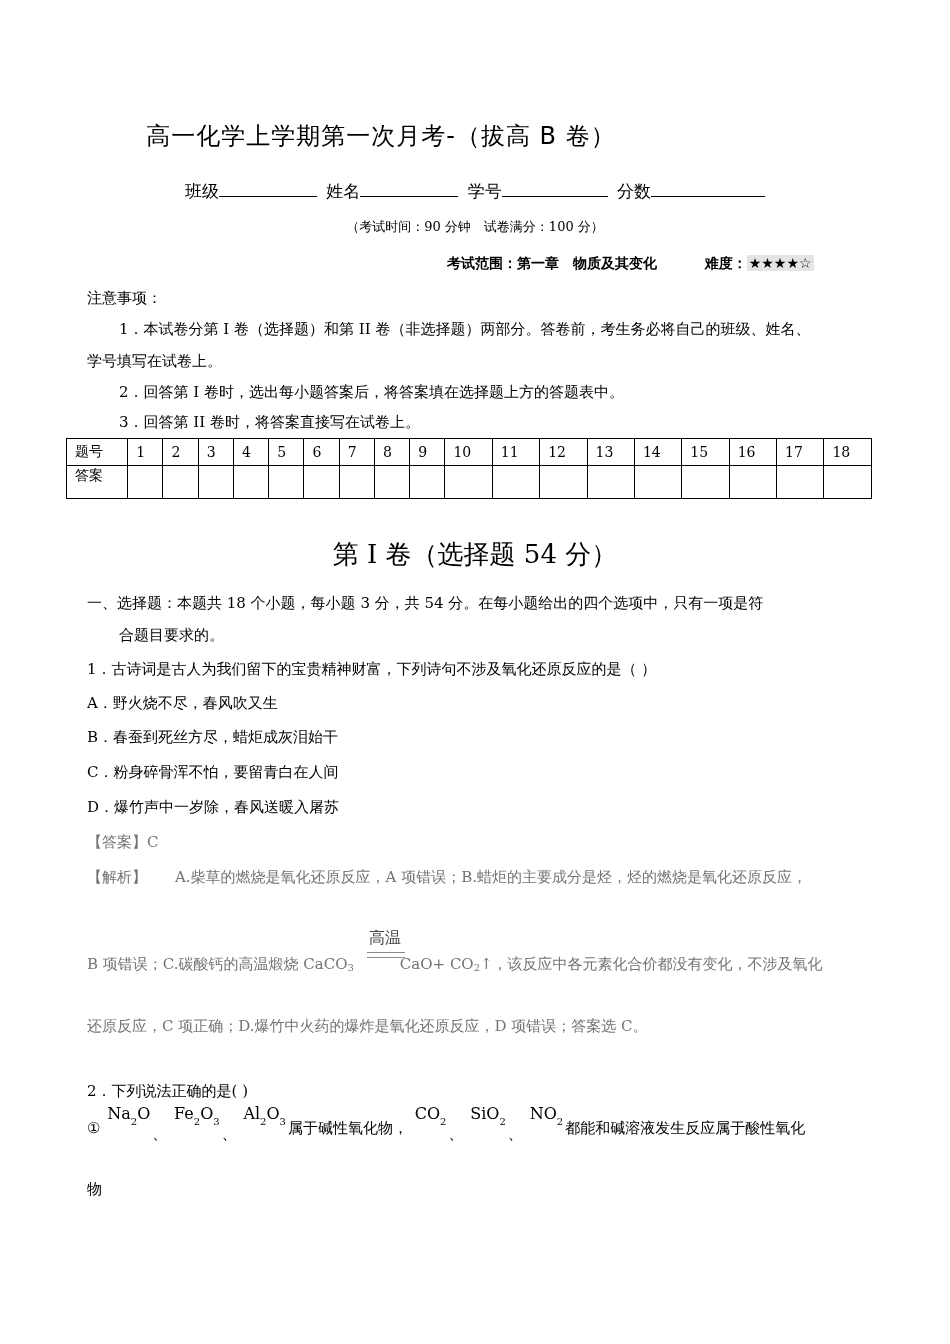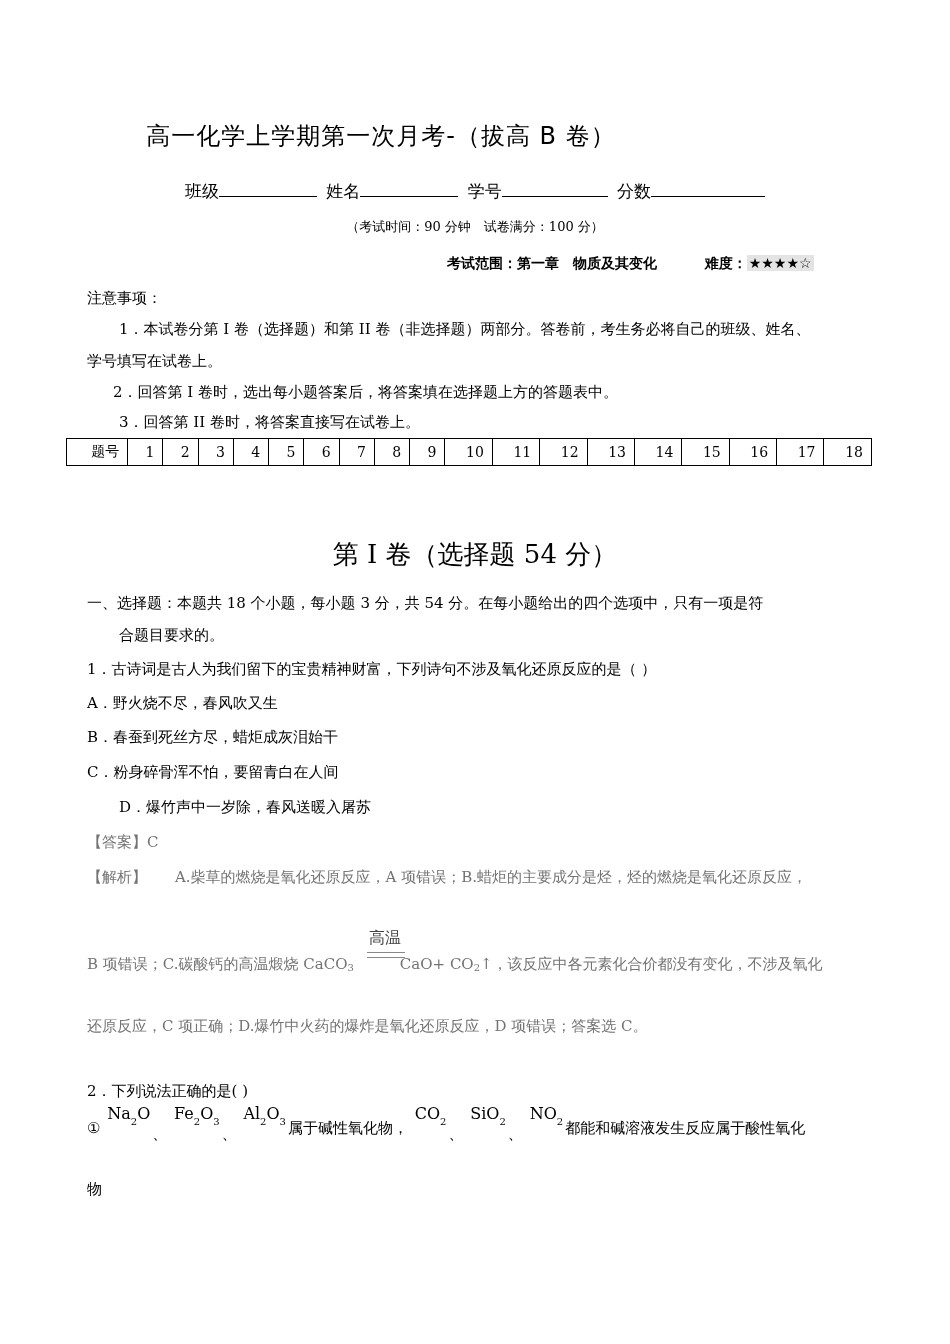--- a/index.html
+++ b/index.html
@@ -12,32 +12,32 @@
   .fields .lbl { margin-left: 4px; }
   .blank { display: inline-block; border-bottom: 1px solid #000; height: 14px; vertical-align: baseline; }
   .time { top: 218px; left: 0; width: 950px; text-align: center; font-size: 13px; }
   .scope { top: 255px; left: 447px; font-size: 14px; font-weight: bold;
            font-family: "DejaVu Sans", "Liberation Sans", sans-serif; }
   .stars { background: #e4e4e4; padding: 0 2px; font-weight: normal; }
   .body-text { font-size: 15px; }
   .notes-head { top: 289px; left: 87px; }
   .note1 { top: 320px; left: 119px; }
   .note1b { top: 352px; left: 87px; }
-  .note2 { top: 383px; left: 113px; }
+  .note2 { top: 383px; left: 119px; }
   .note3 { top: 413px; left: 119px; }
   table.answers { position: absolute; top: 438px; left: 66px; width: 806px; border-collapse: collapse;
                   font-size: 14px; }
-  table.answers td { border: 1px solid #000; padding: 1px 8px; text-align: right; height: 24px; }
+  table.answers td { border: 1px solid #000; padding: 1px 8px; text-align: left; height: 24px; }
   table.answers tr.ans td { height: 30px; vertical-align: top; }
   .section-title { top: 537px; left: 0; width: 950px; text-align: center; font-size: 26px; }
   .intro1 { top: 594px; left: 87px; }
   .intro2 { top: 626px; left: 119px; }
   .q1 { top: 660px; left: 87px; }
   .opt { left: 87px; }
-  .optA { top: 694px; } .optB { top: 728px; } .optC { top: 763px; } .optD { top: 798px; margin-left: 32px; }
+  .optA { top: 694px; } .optB { top: 728px; } .optC { top: 763px; } .optD { top: 798px; }
   .red { color: #737373; }
   .ans-line { top: 833px; left: 87px; }
   .exp1 { top: 868px; left: 87px; }
   .exp1 .expl { margin-left: 28px; }
   .cond { top: 928px; left: 369px; font-size: 16px; color: #444;
           font-family: "DejaVu Sans", "Liberation Sans", sans-serif; }
   .cond-line { position: absolute; top: 952px; left: 367px; width: 38px; height: 4px;
                border-top: 1px solid #888; border-bottom: 1px solid #888; }
   .exp2 { top: 955px; left: 87px; }
   .exp2 .gap { display: inline-block; width: 46px; }
@@ -92,20 +92,41 @@
     <td>10</td>
     <td>11</td>
     <td>12</td>
     <td>13</td>
     <td>14</td>
     <td>15</td>
     <td>16</td>
     <td>17</td>
     <td>18</td>
   </tr>
+  <tr class="ans">
+    <td>答案</td>
+    <td></td>
+    <td></td>
+    <td></td>
+    <td></td>
+    <td></td>
+    <td></td>
+    <td></td>
+    <td></td>
+    <td></td>
+    <td></td>
+    <td></td>
+    <td></td>
+    <td></td>
+    <td></td>
+    <td></td>
+    <td></td>
+    <td></td>
+    <td></td>
+  </tr>
 </tbody>
   </table>
 
 <div class="abs section-title">第 I 卷（选择题 54 分）</div>
 <div class="abs body-text intro1">一、选择题：本题共 18 个小题，每小题 3 分，共 54 分。在每小题给出的四个选项中，只有一项是符</div>
 <div class="abs body-text intro2">合题目要求的。</div>
 
 <div class="abs body-text q1">1．古诗词是古人为我们留下的宝贵精神财富，下列诗句不涉及氧化还原反应的是（  ）</div>
 <div class="abs body-text opt optA">A．野火烧不尽，春风吹又生</div>
 <div class="abs body-text opt optB">B．春蚕到死丝方尽，蜡炬成灰泪始干</div>

